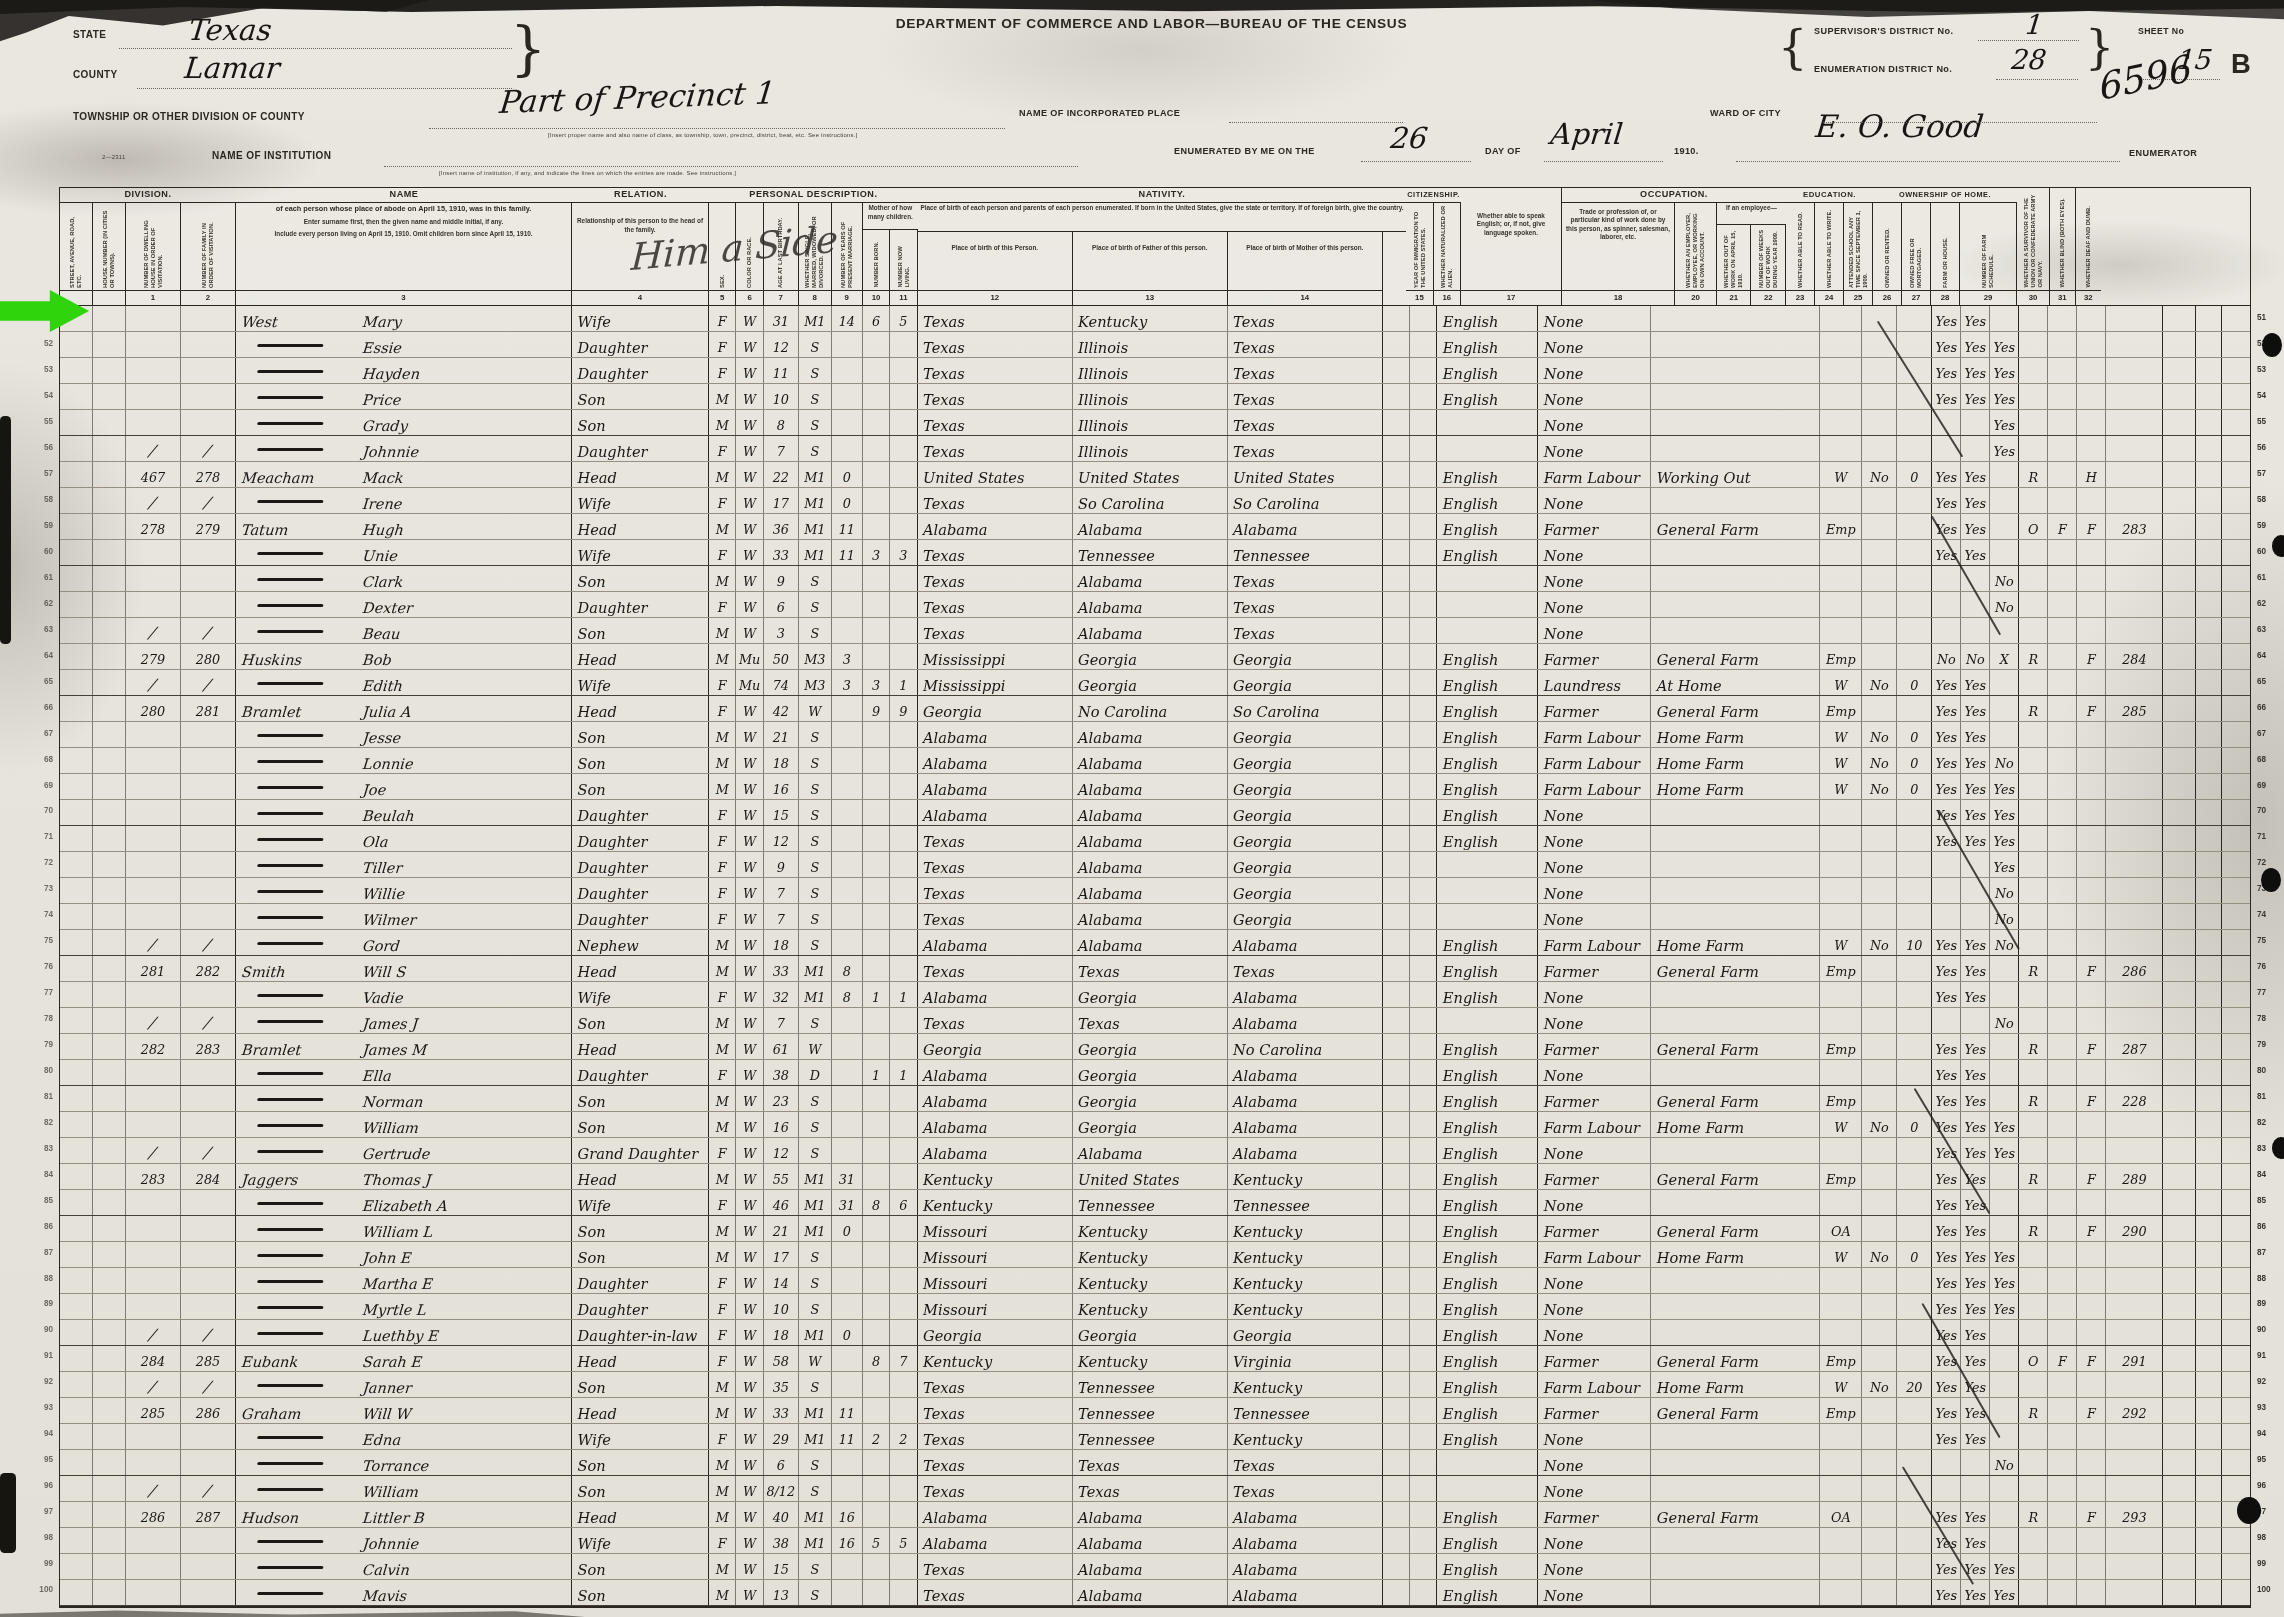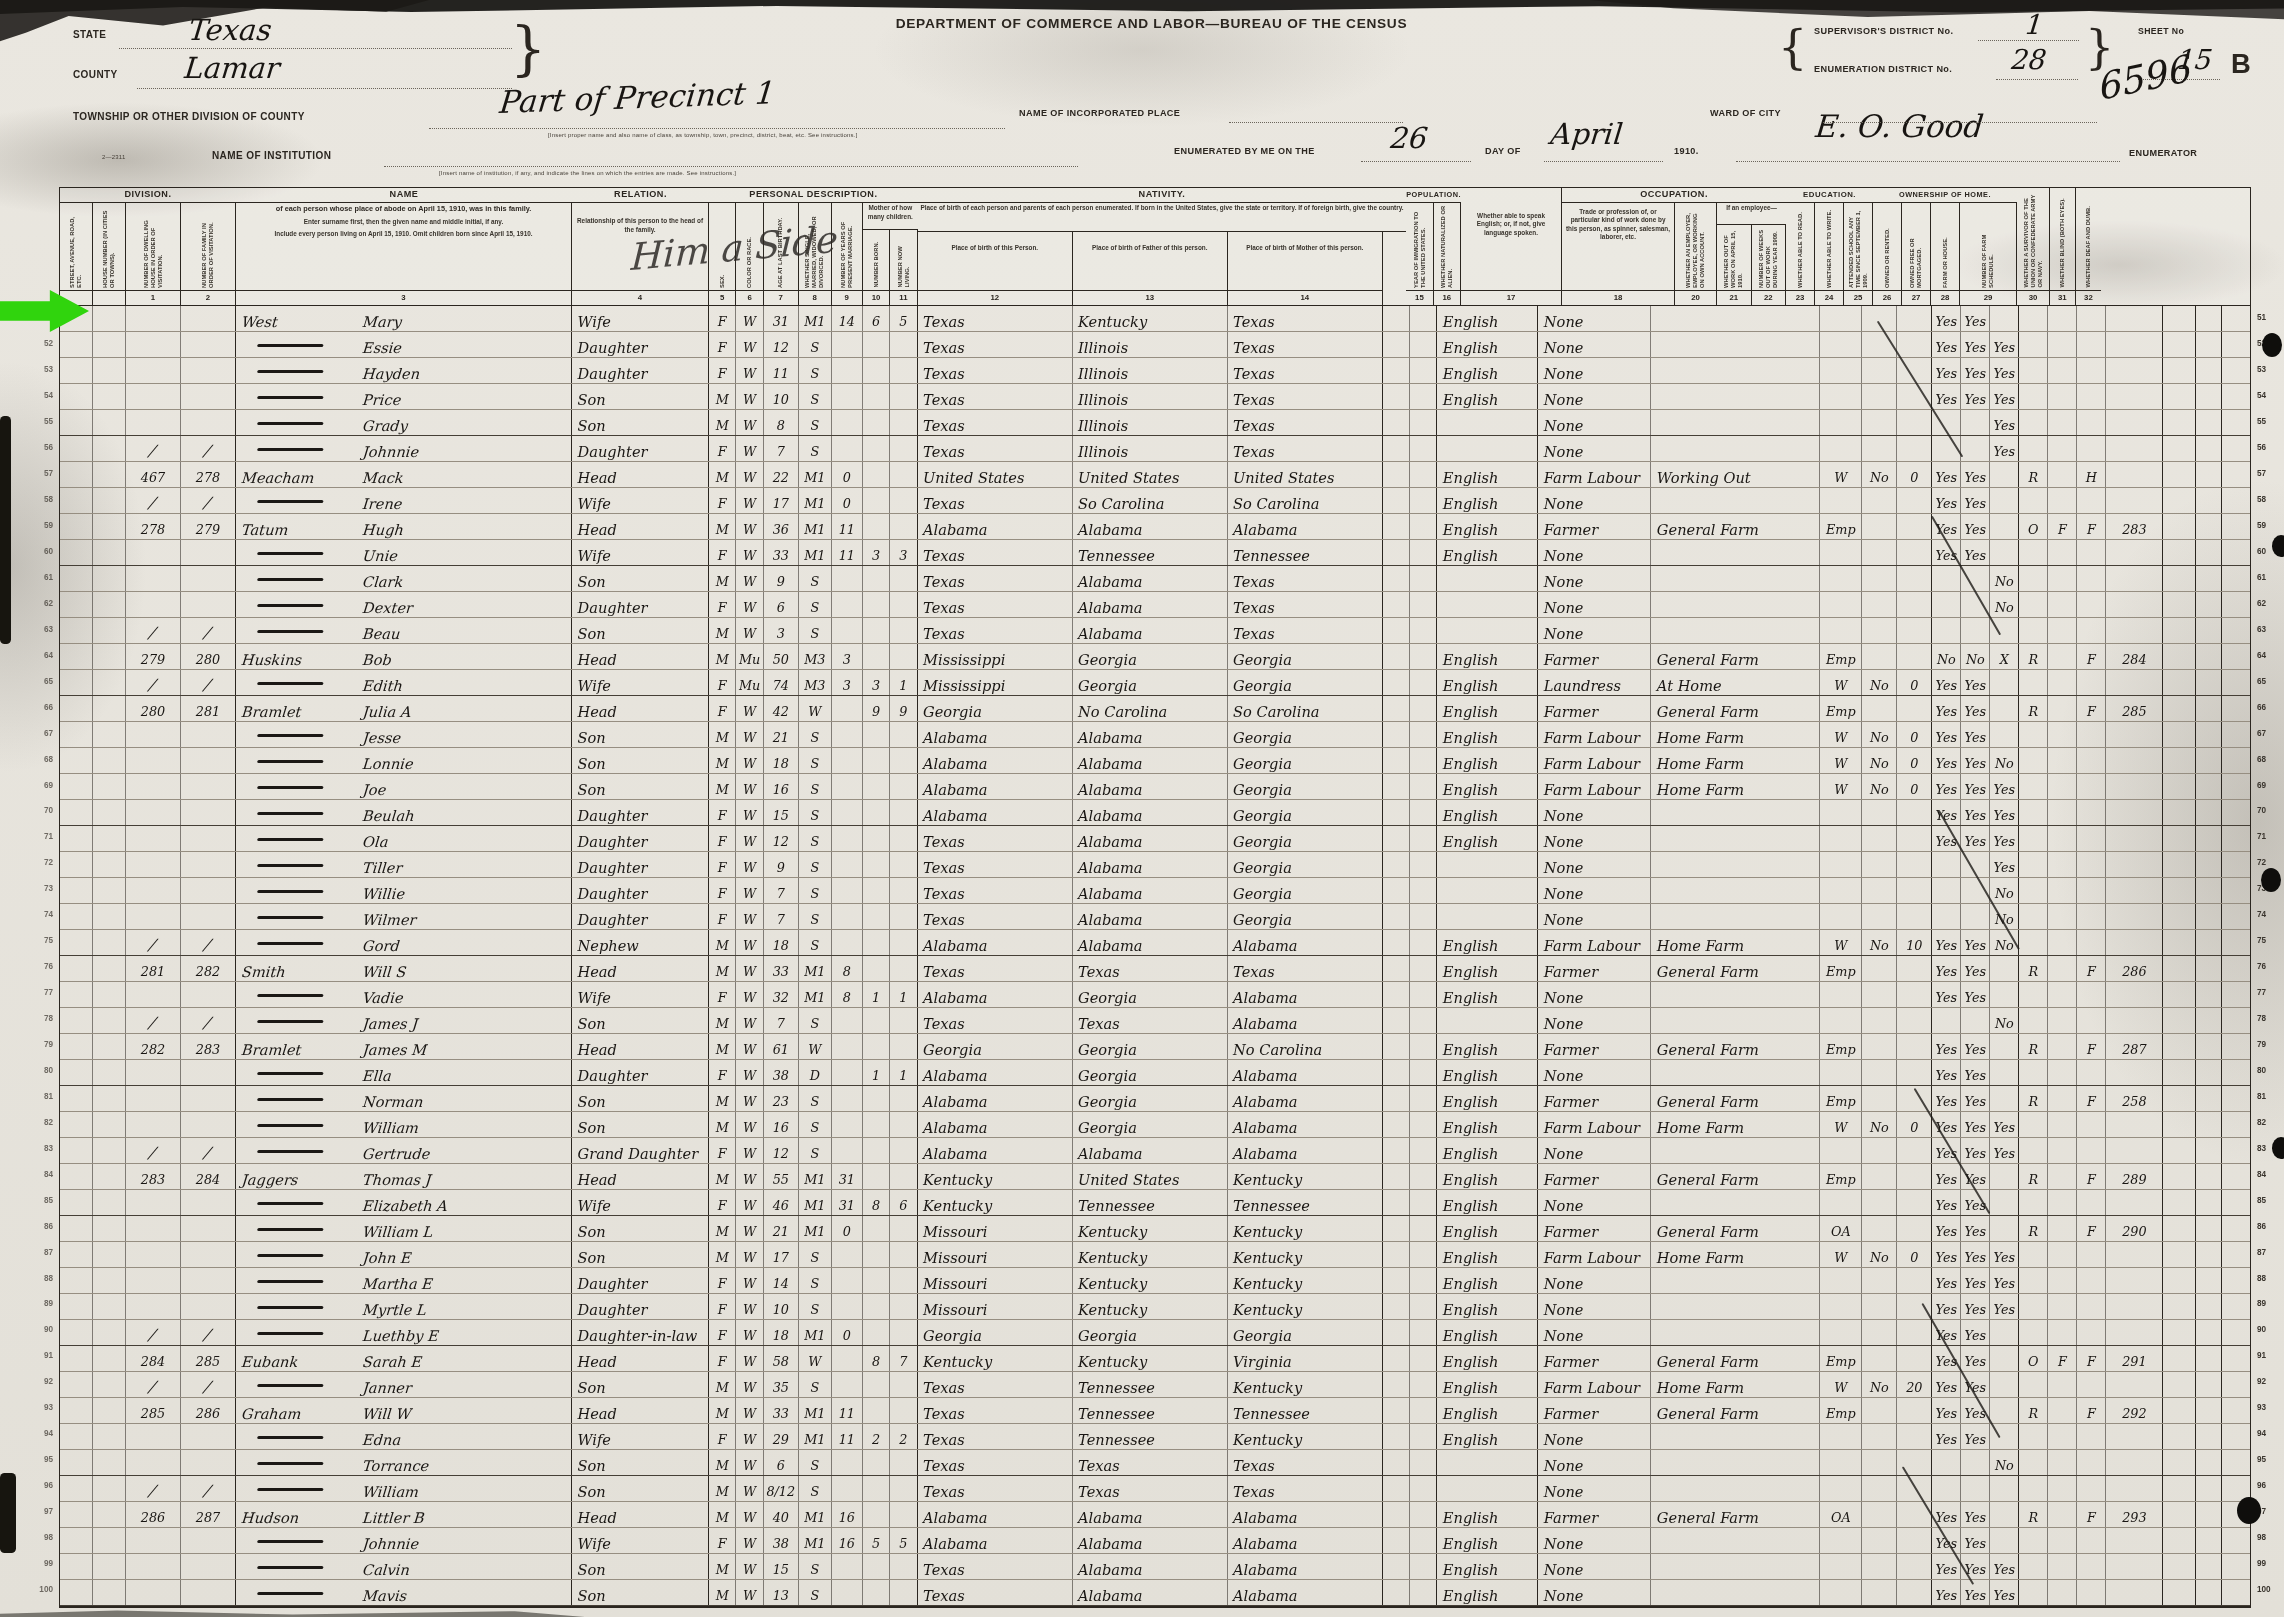--- a/index.html
+++ b/index.html
@@ -268,21 +268,21 @@
             <div class="hlab" style="display:block;">
                 <div class="hpar" style="padding-top:12.8px;">Place of birth of Mother of this person.</div>
               </div>
             <div class="hnum">14</div>
             </div>
         </div>
       </div>
     </div>
 
     <div class="hg">
-      <div class="gt" style="font-size:7.3px;">POPULATION.</div>
+      <div class="gt" style="font-size:7.3px;">CITIZENSHIP.</div>
       <div class="gb">
         <div class="hc b1h" style="width:27.4px">
           <div class="hlab">
               <div class="vtx">Year of immigration to the United States.</div>
             </div>
             <div class="hnum">15</div>
           </div>
         <div class="hc b2h" style="width:27.4px">
           <div class="hlab">
               <div class="vtx">Whether naturalized or alien.</div>
@@ -1648,21 +1648,21 @@
         <div class="c" style="width: 169px;">General Farm</div>
         <div class="c ctr" style="width: 42px;">Emp</div>
         <div class="c ctr" style="width: 35px;"></div>
         <div class="c ctr b2" style="width: 35px;"></div>
         <div class="c ctr" style="width: 29px;">Yes</div>
         <div class="c ctr" style="width: 29px;">Yes</div>
         <div class="c ctr b2" style="width: 29px;"></div>
         <div class="c ctr" style="width: 29px;">R</div>
         <div class="c ctr" style="width: 29px;"></div>
         <div class="c ctr" style="width: 29px;">F</div>
-        <div class="c ctr b2" style="width: 57px;">258</div>
+        <div class="c ctr b2" style="width: 57px;">228</div>
         <div class="c ctr b2" style="width: 33px;"></div>
         <div class="c ctr b2" style="width: 25.6px;"></div>
         <div class="c ctr last" style="width: 25.6px;"></div>
       </div>
       <div class="rw">
         <div class="c ctr" style="width: 33px;"></div>
         <div class="c ctr" style="width: 33px;"></div>
         <div class="c ctr" style="width: 55px;"></div>
         <div class="c ctr b2" style="width: 55px;"></div>
         <div class="c b2" style="width: 336px;">

